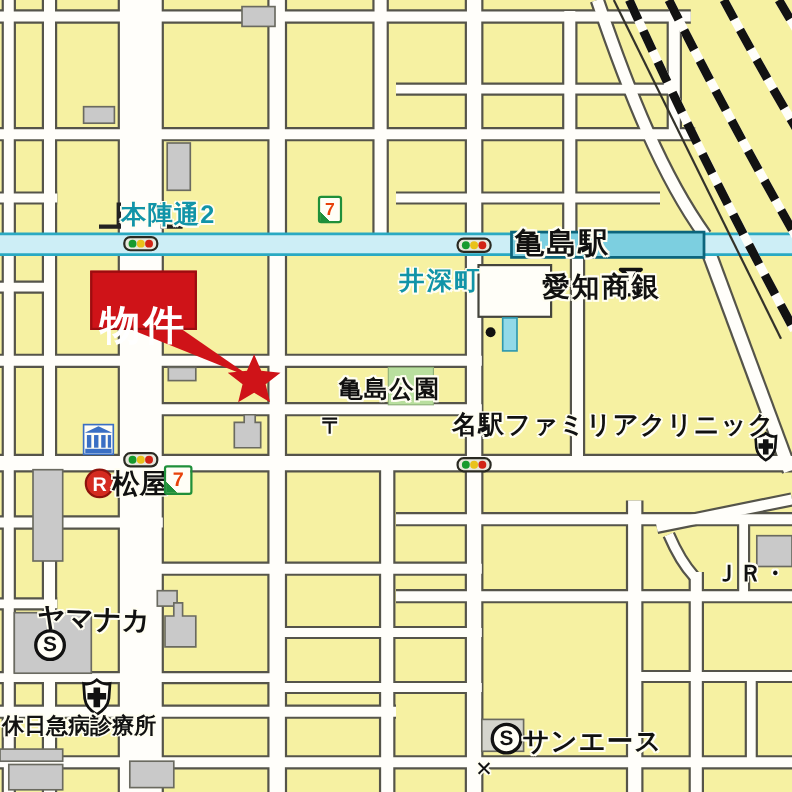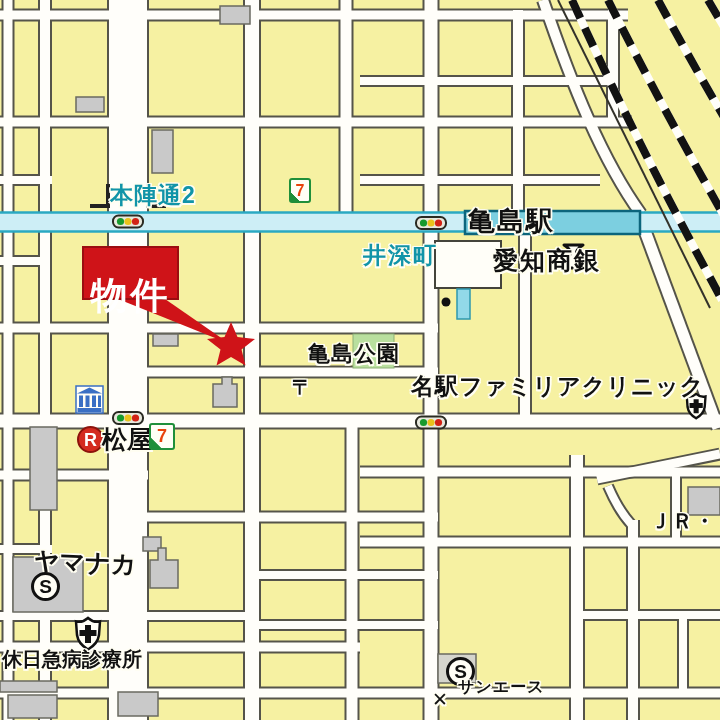--- a/index.html
+++ b/index.html
@@ -267,17 +267,17 @@
     <div class="lbl" style="left:34px;top:546px;font-size:25px;transform:rotate(2deg);">ヤマナカ</div>
     <div class="badge s" style="left:31px;top:572px;">
       <span>S</span>
     </div>
 
     <div class="lbl" style="left:2px;top:646px;font-size:20px;">休日急病診療所</div>
 
     <div class="badge s" style="left:446px;top:657px;">
       <span>S</span>
     </div>
-    <div class="lbl" style="left:458px;top:658px;font-size:16px;letter-spacing:1px;margin-top:19px;">サンエース</div>
+    <div class="lbl" style="left:475px;top:658px;font-size:24px;letter-spacing:1px;">サンエース</div>
 
     <div class="lbl" style="left:432px;top:688px;font-size:19px;">✕</div>
   </div>
 </div>
 
 </body></html>

